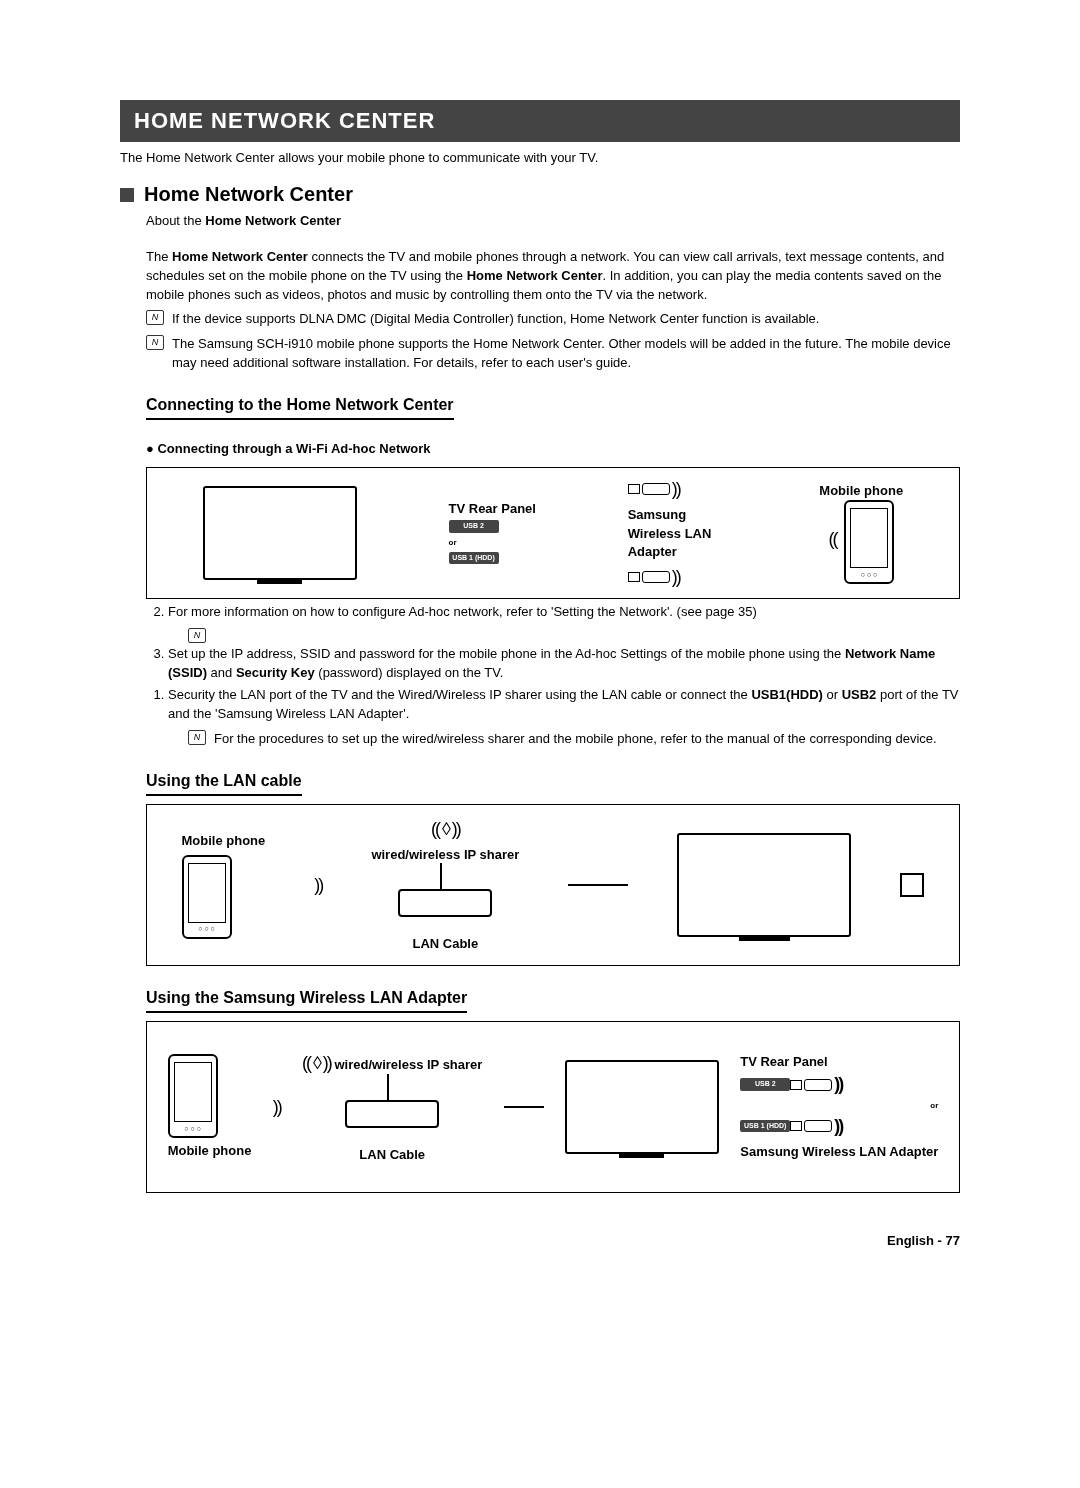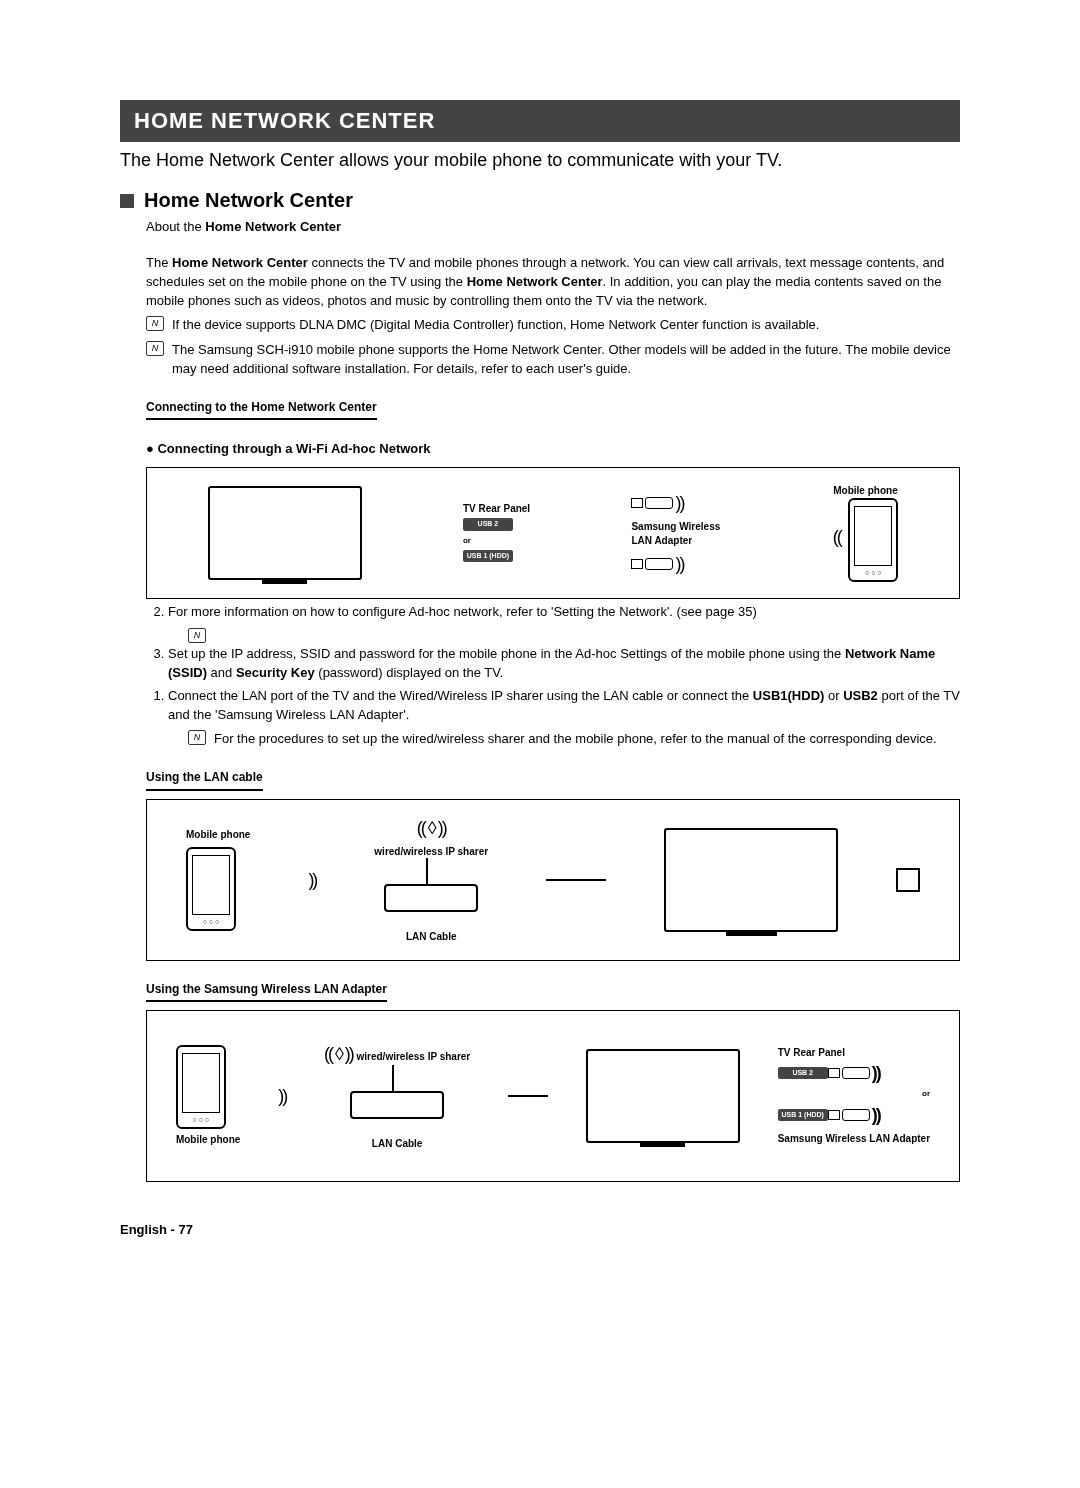--- a/index.html
+++ b/index.html
@@ -19,21 +19,21 @@
     background: #444;
     color: #fff;
     font-weight: bold;
     font-size: 22px;
     letter-spacing: 1px;
     padding: 8px 14px;
     text-transform: uppercase;
     font-variant: small-caps;
   }
   .intro {
-    font-size: 18px;
+    font-size: 13px;
     margin: 8px 0 18px 0;
   }
   .section-head {
     display: flex;
     align-items: center;
     margin-top: 12px;
   }
   .section-head .sq {
     width: 14px;
     height: 14px;
@@ -65,21 +65,21 @@
     border-radius: 2px;
     font-size: 9px;
     text-align: center;
     line-height: 13px;
     margin-right: 8px;
     flex-shrink: 0;
     font-style: italic;
   }
   .sub-head {
     font-weight: bold;
-    font-size: 12px;
+    font-size: 16px;
     border-bottom: 2px solid #000;
     display: inline-block;
     margin-top: 20px;
     padding-bottom: 2px;
   }
   .bullet-head {
     font-weight: bold;
     font-size: 13px;
     margin-top: 20px;
   }
@@ -192,31 +192,31 @@
     display: inline-block;
     margin: 0 2px;
   }
   .plug {
     width: 10px;
     height: 8px;
     border: 1px solid #000;
     display: inline-block;
   }
   .tiny-label {
-    font-size: 10px;
+    font-size: 13px;
     font-weight: bold;
   }
   .lan-jack {
     width: 20px;
     height: 20px;
     border: 2px solid #000;
     display: inline-block;
   }
   .footer {
-    text-align: left;
+    text-align: right;
     font-weight: bold;
     font-size: 13px;
     margin-top: 40px;
   }
   .subnested {
     margin-left: 20px;
   }
 </style>
 </head>
 <body>
@@ -288,21 +288,21 @@
           <span class="note-icon">N</span>
         </div>
       </li>
       <li>
         <span>Set up the IP address, SSID and password for the mobile phone in the Ad-hoc Settings of the mobile phone using the </span><b>Network Name (SSID)</b><span> and </span><b>Security Key</b><span> (password) displayed on the TV.</span>
       </li>
     </ol>
 
     <ol class="steps">
       <li>
-        <span>Connect the LAN port of the TV and the Wired/Wireless IP sharer using the LAN cable or connect the </span><b>USB1(HDD)</b><span> or </span><b>USB2</b><span> port of the TV and the 'Samsung Wireless LAN Adapter'.</span>
+        <span>Security the LAN port of the TV and the Wired/Wireless IP sharer using the LAN cable or connect the </span><b>USB1(HDD)</b><span> or </span><b>USB2</b><span> port of the TV and the 'Samsung Wireless LAN Adapter'.</span>
         <div class="note-row subnested">
           <span class="note-icon">N</span>
           <span>For the procedures to set up the wired/wireless sharer and the mobile phone, refer to the manual of the corresponding device.</span>
         </div>
       </li>
     </ol>
 
     <div class="sub-head">Using the LAN cable</div>
 
     

